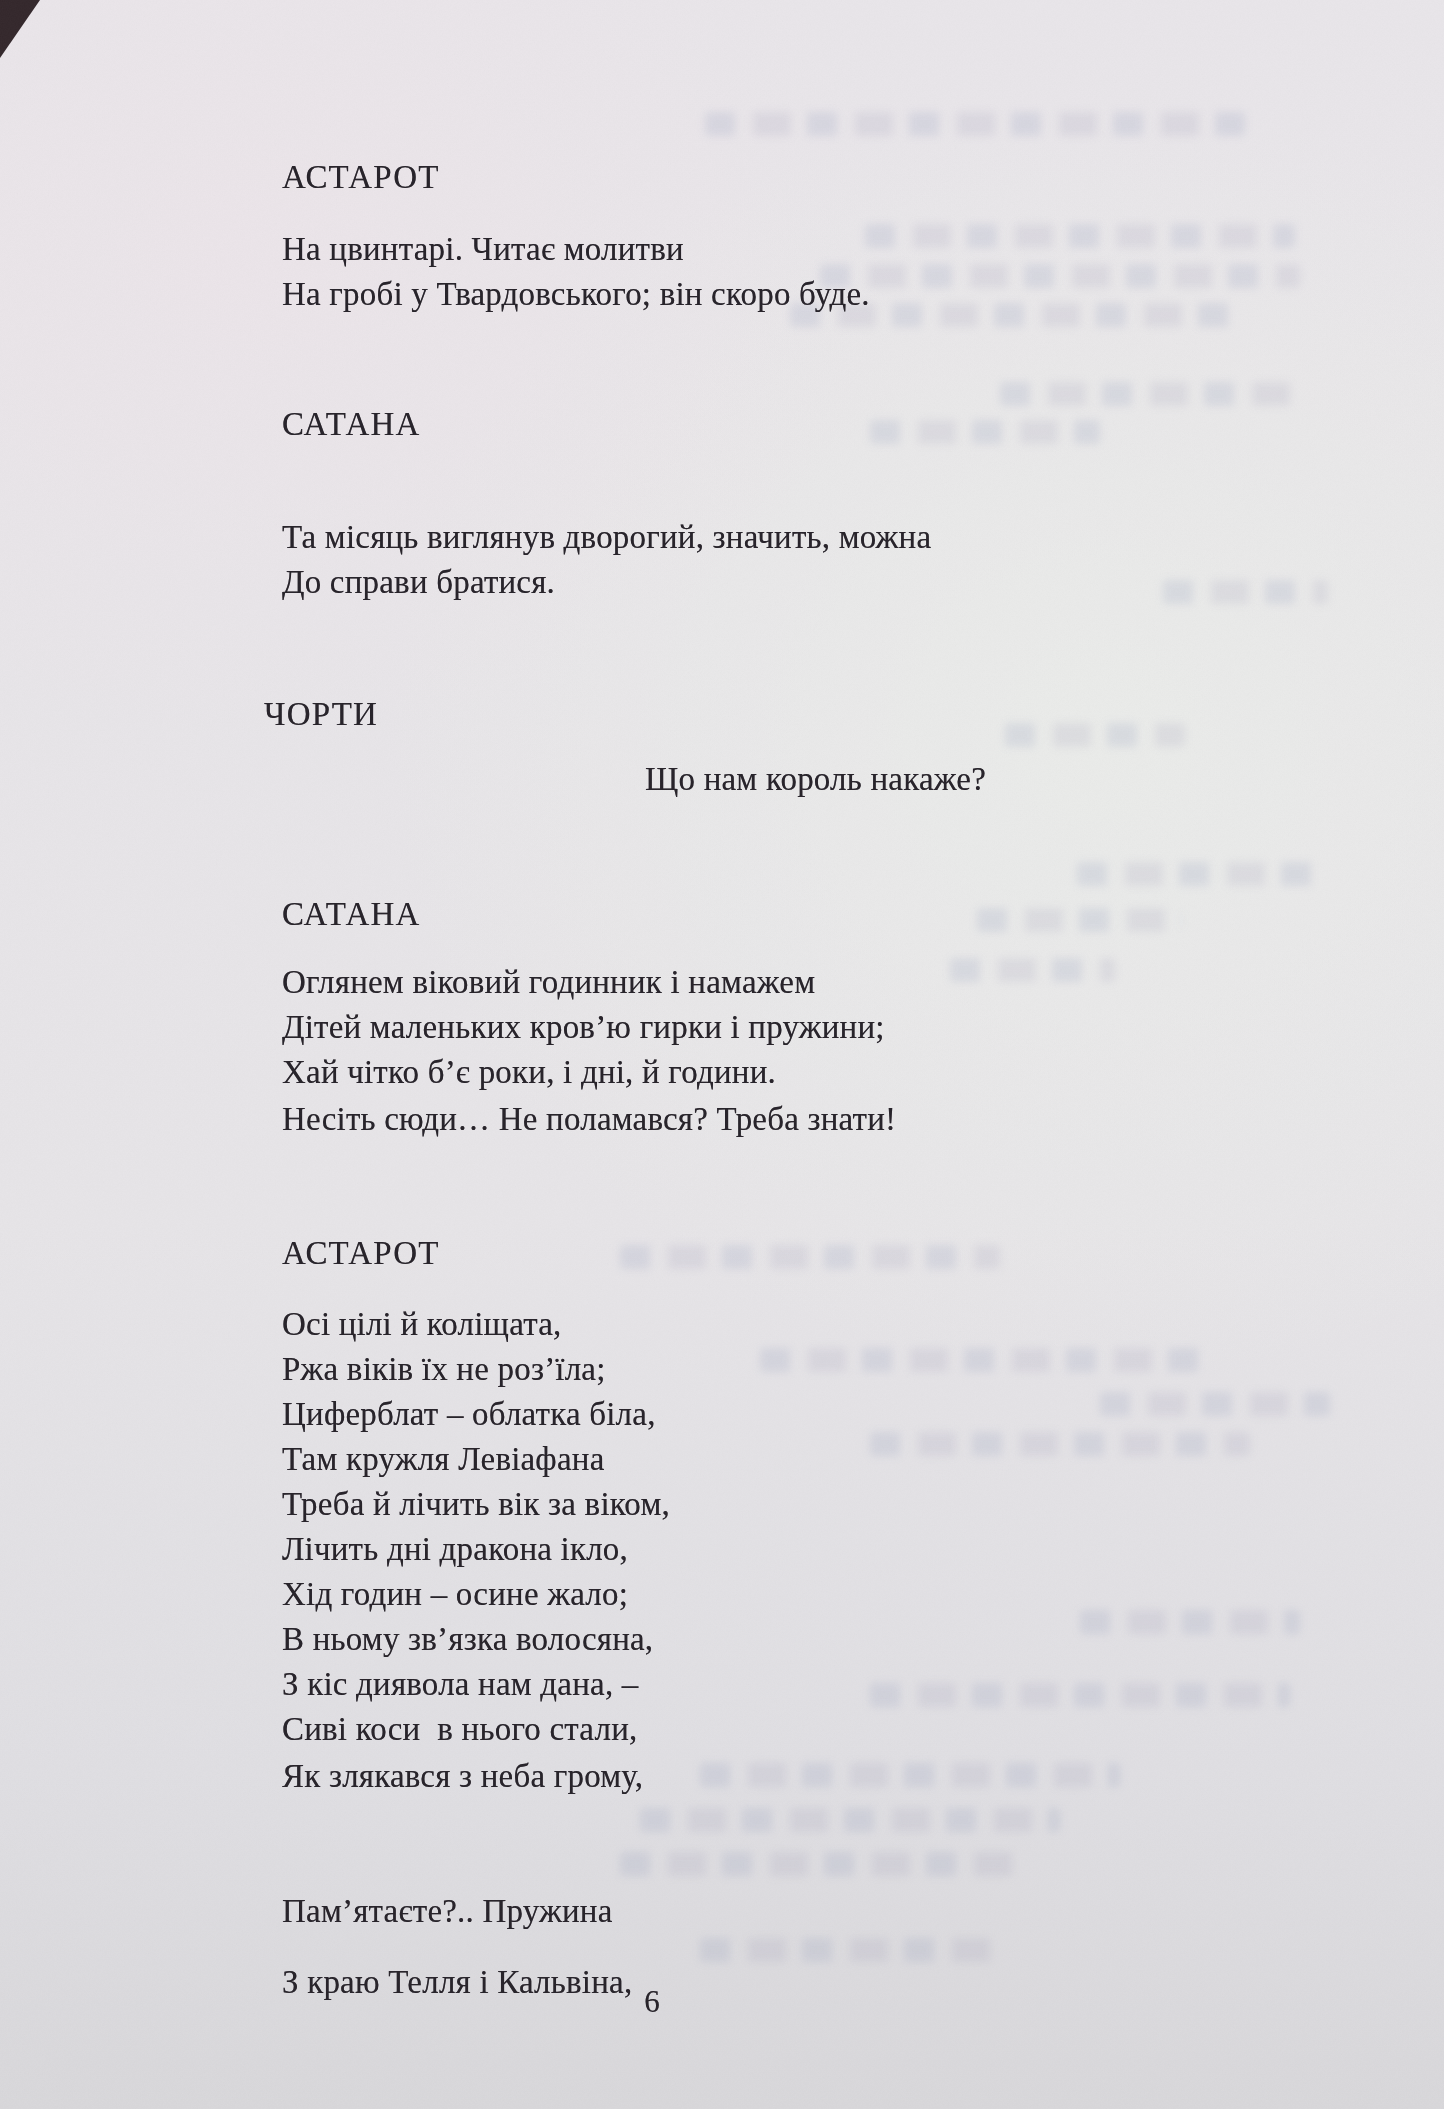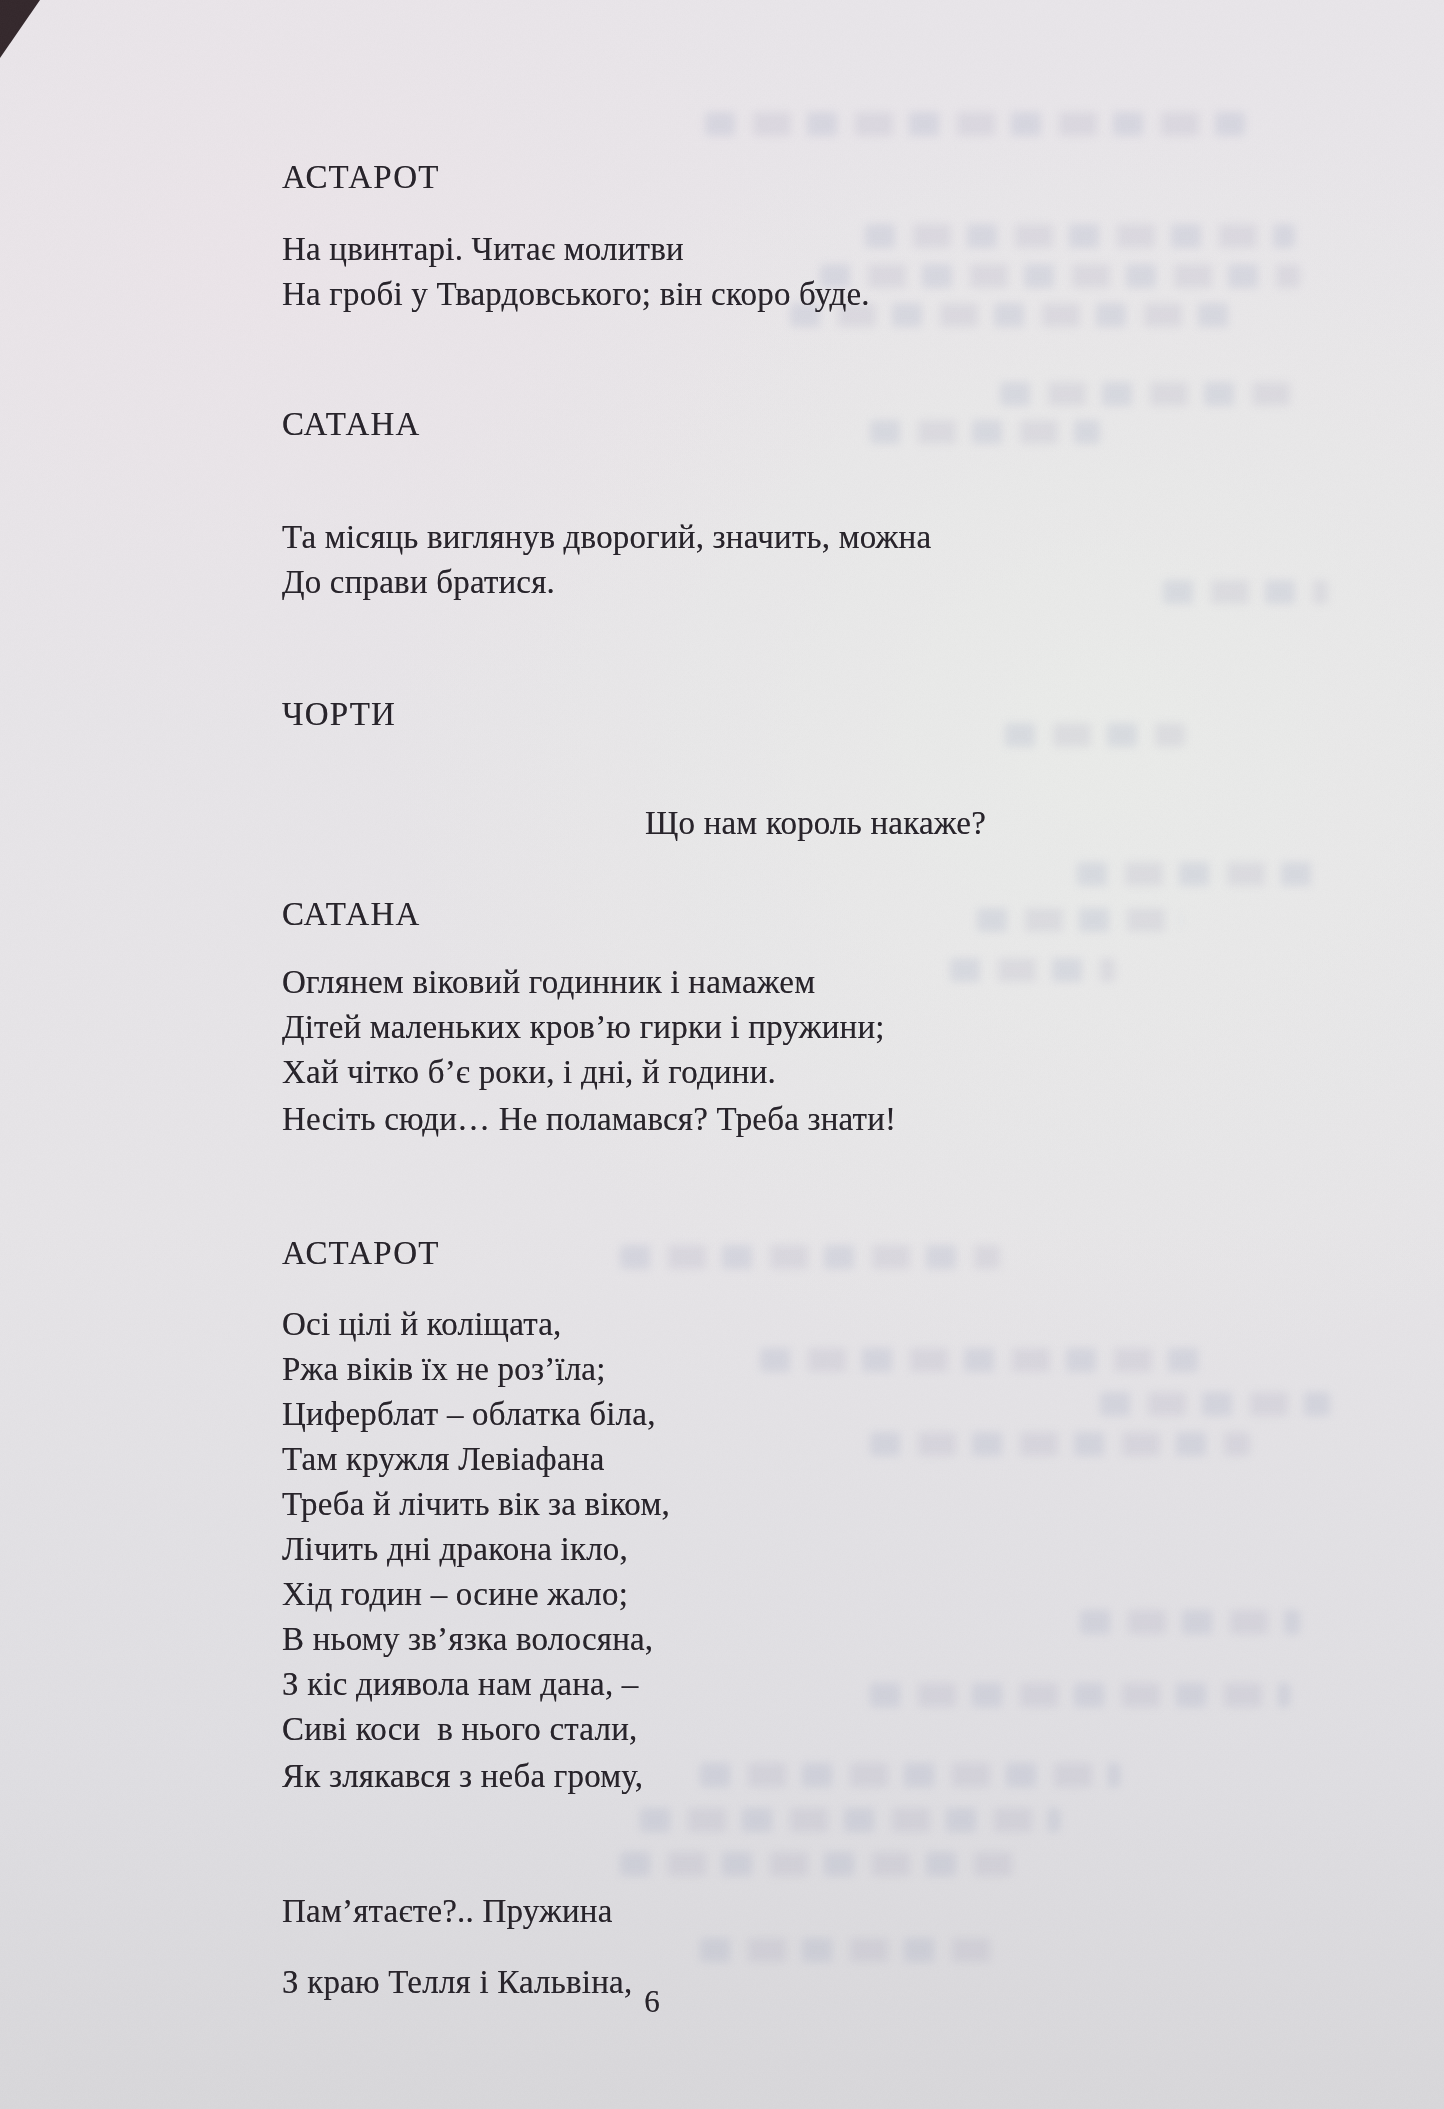--- a/index.html
+++ b/index.html
@@ -94,22 +94,22 @@
   <div class="bleed" style="left:700px;  top:1938px; width:300px;"></div>
 
   <div class="txt speaker" style="left:282px; top:161px;">АСТАРОТ</div>
   <div class="txt" style="left:282px; top:233px;">На цвинтарі. Читає молитви</div>
   <div class="txt" style="left:282px; top:278px;">На гробі у Твардовського; він скоро буде.</div>
 
   <div class="txt speaker" style="left:282px; top:408px;">САТАНА</div>
   <div class="txt" style="left:282px; top:521px;">Та місяць виглянув дворогий, значить, можна</div>
   <div class="txt" style="left:282px; top:566px;">До справи братися.</div>
 
-  <div class="txt speaker" style="left:282px; top:698px;">ЧОРТИ</div>
-  <div class="txt" style="left:645px; top:763px;margin-top:44px;">Що нам король накаже?</div>
+  <div class="txt speaker" style="left:264px; top:698px;">ЧОРТИ</div>
+  <div class="txt" style="left:645px; top:763px;">Що нам король накаже?</div>
 
   <div class="txt speaker" style="left:282px; top:898px;">САТАНА</div>
   <div class="txt" style="left:282px; top:966px;">Оглянем віковий годинник і намажем</div>
   <div class="txt" style="left:282px; top:1011px;">Дітей маленьких кров’ю гирки і пружини;</div>
   <div class="txt" style="left:282px; top:1103px;">Несіть сюди… Не поламався? Треба знати!</div>
   <div class="txt" style="left:282px; top:1056px;">Хай чітко б’є роки, і дні, й години.</div>
 
   <div class="txt speaker" style="left:282px; top:1237px;">АСТАРОТ</div>
   <div class="txt" style="left:282px; top:1308px;">Осі цілі й коліщата,</div>
   <div class="txt" style="left:282px; top:1353px;">Ржа віків їх не роз’їла;</div>

